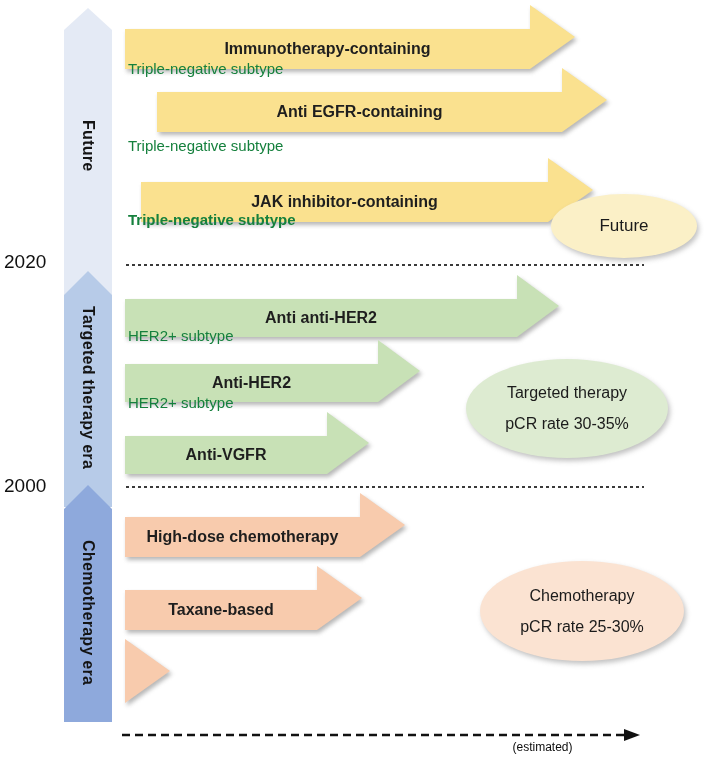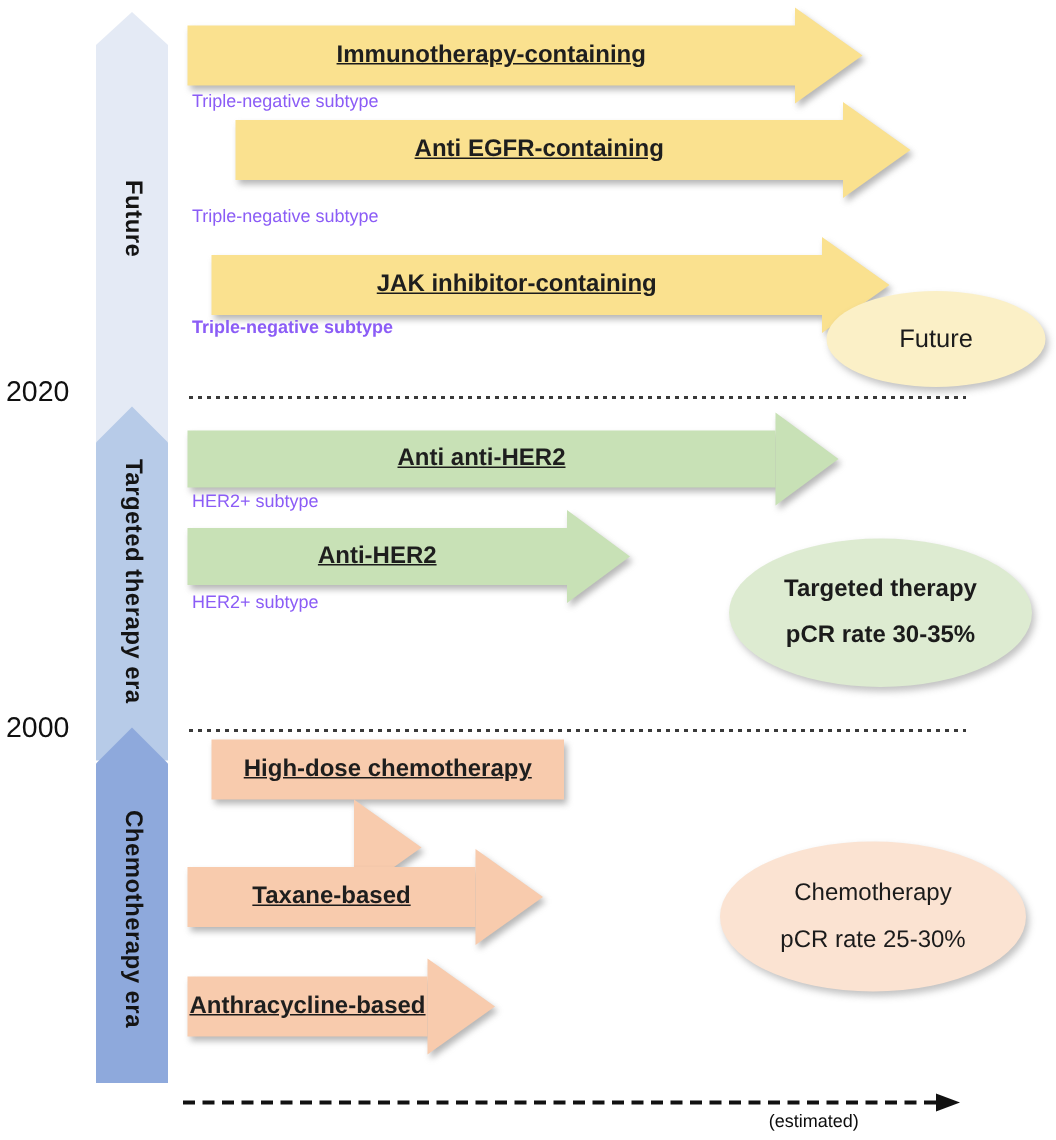--- a/index.html
+++ b/index.html
@@ -17,37 +17,37 @@
   }
   .year-label { position:absolute; left:4px; width:52px; font-size:19px; color:#101010; }
 
   
   .dotline {
     position:absolute; left:126px; width:518px; height:2px;
     background:repeating-linear-gradient(to right, var(--dash,#3a3a3a) 0 3px, transparent 3px 6px);
   }
 
   
-  .arrow-row { position:absolute; display:flex; align-items:center;
-               filter:drop-shadow(2px 3px 2px rgba(95,95,95,.45));text-decoration:underline; }
+  .arrow-row { position:absolute; display:flex; align-items:flex-end;
+               filter:drop-shadow(2px 3px 2px rgba(95,95,95,.45)); }
   .arrow-bar { display:flex; align-items:center; justify-content:center;
                font-weight:700; font-size:16px; color:#1e1e1e; white-space:nowrap; }
   .arrow-head { width:0; height:0; }
 
   .row-y .arrow-bar { height:40px; background:var(--arrow_yellow); }
   .row-y .arrow-head { border-top:32px solid transparent; border-bottom:32px solid transparent;
                        border-left:45px solid var(--arrow_yellow); }
   .row-g .arrow-bar { height:38px; background:var(--arrow_green); }
   .row-g .arrow-head { border-top:31px solid transparent; border-bottom:31px solid transparent;
                        border-left:42px solid var(--arrow_green); }
   .row-o .arrow-bar { height:40px; background:var(--arrow_orange); }
   .row-o .arrow-head { border-top:32px solid transparent; border-bottom:32px solid transparent;
                        border-left:45px solid var(--arrow_orange); }
 
-  .sub-label { position:absolute; left:128px; font-size:12px; color:#8b5cf6; white-space:nowrap; }
+  .sub-label { position:absolute; left:128px; font-size:15px; color:#15803d; white-space:nowrap; }
   .sub-label.bold { font-weight:700; }
 
   
   .bubble { position:absolute; border-radius:50%;
             display:flex; flex-direction:column; align-items:center; justify-content:center;
             gap:13px; font-size:16px; color:#1b1b1b;
             box-shadow:2px 3px 5px rgba(120,120,120,.45); }
   .bubble span { white-space:nowrap; }
   .bubble-y { background:var(--ellipse_yellow); }
   .bubble-g { background:var(--ellipse_green); }
@@ -108,38 +108,41 @@
     <div class="arrow-head"></div>
   </div>
   <div class="sub-label" style="top:327px;">HER2+ subtype</div>
 
   <div class="arrow-row row-g" style="left:125px; top:340px;">
     <div class="arrow-bar" style="width:253px;">Anti-HER2</div>
     <div class="arrow-head"></div>
   </div>
   <div class="sub-label" style="top:394px;">HER2+ subtype</div>
 
+  <div class="arrow-row row-g" style="left:125px; top:412px;">
+    <div class="arrow-bar" style="width:202px;">Anti-VGFR</div>
+    <div class="arrow-head"></div>
+  </div>
 
-  <div class="bubble bubble-g" style="left:486px; top:359px; width:202px; height:99px;font-weight:bold;">
+  <div class="bubble bubble-g" style="left:466px; top:359px; width:202px; height:99px;">
     <span>Targeted therapy</span>
     <span>pCR rate 30-35%</span>
   </div>
 
-  <div class="arrow-row row-o" style="left:141px; top:493px;flex-direction:column;">
+  <div class="arrow-row row-o" style="left:125px; top:493px;">
     <div class="arrow-bar" style="width:235px;">High-dose chemotherapy</div>
     <div class="arrow-head"></div>
   </div>
 
   <div class="arrow-row row-o" style="left:125px; top:566px;">
     <div class="arrow-bar" style="width:192px;">Taxane-based</div>
     <div class="arrow-head"></div>
   </div>
 
   <div class="arrow-row row-o" style="left:125px; top:639px;">
-    <div class="arrow-bar" style="width:160px;">Anthracycline-based</div>
     <div class="arrow-head"></div>
   </div>
 
   <div class="bubble bubble-o" style="left:480px; top:561px; width:204px; height:100px;">
     <span>Chemotherapy</span>
     <span>pCR rate 25-30%</span>
   </div>
 
   <svg class="axis-svg" width="526" height="16" viewBox="0 0 526 16">
     <line x1="2" y1="8" x2="504" y2="8" stroke-dasharray="8 5" stroke-width="2.6" style="stroke:var(--axis)"></line>

